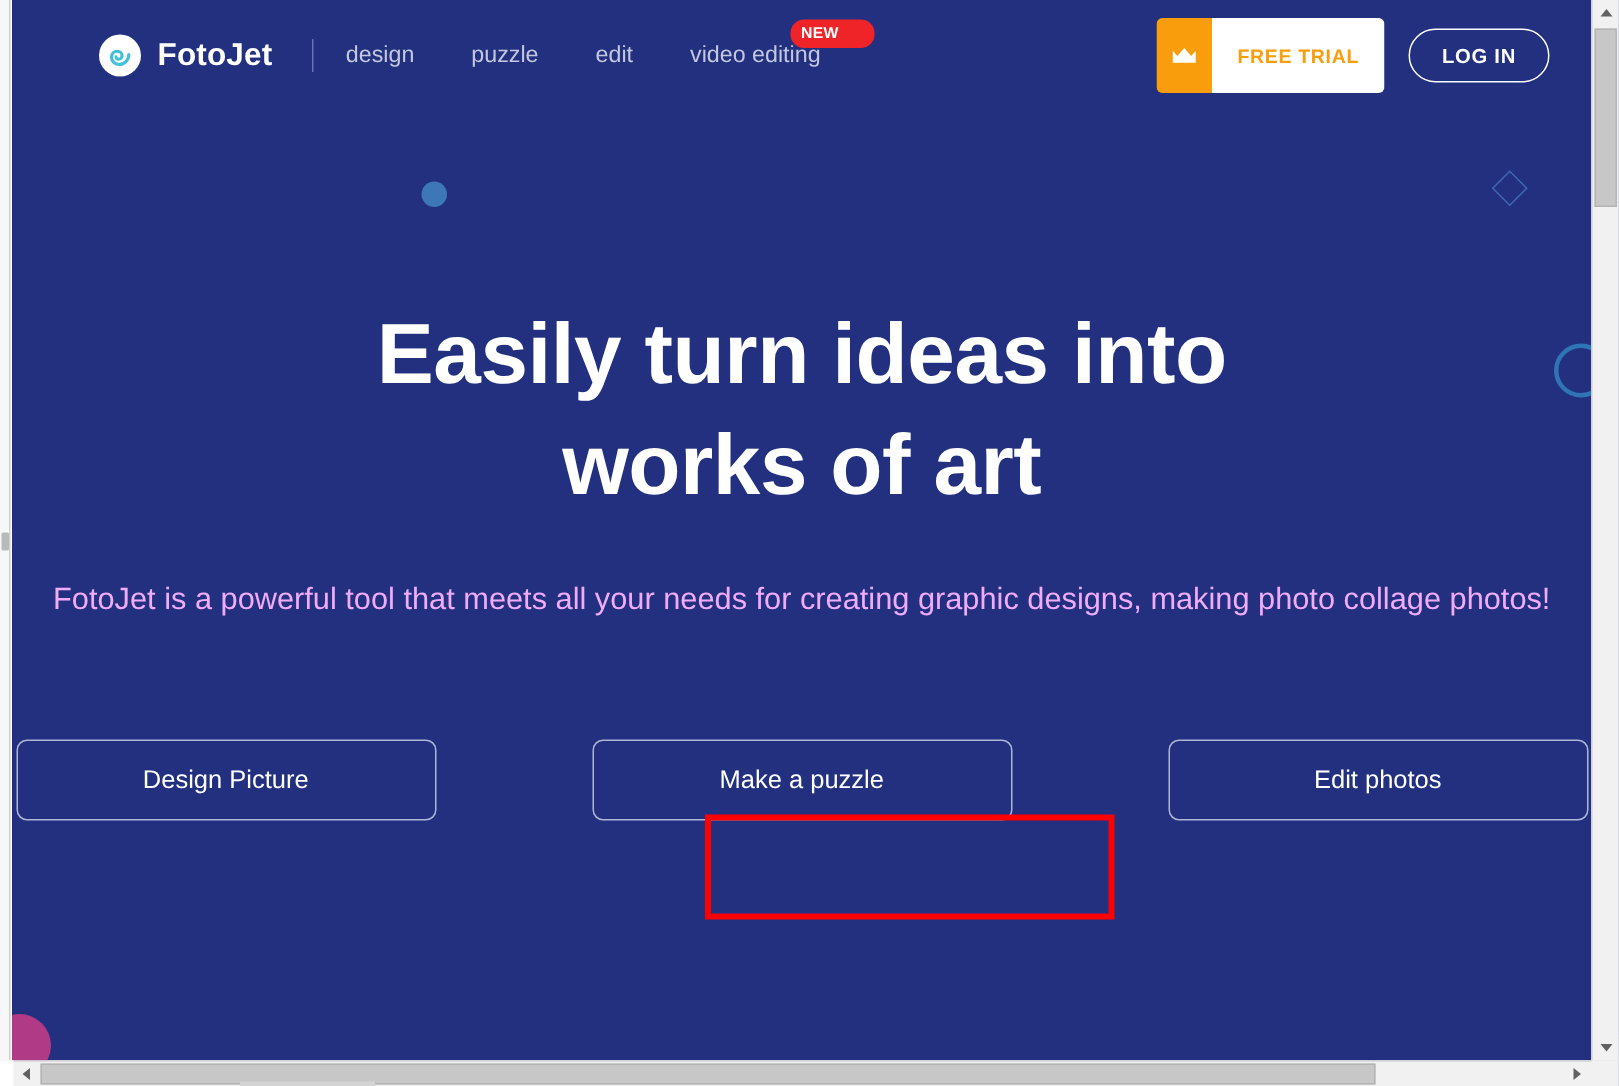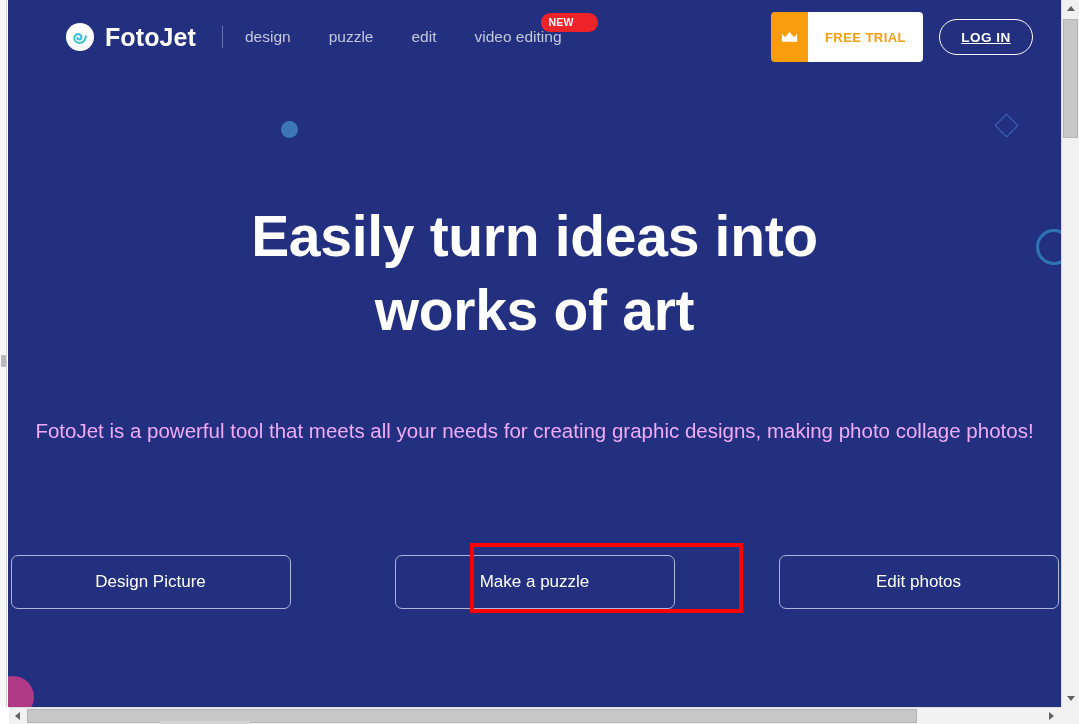--- a/index.html
+++ b/index.html
@@ -68,21 +68,21 @@
     border-radius: 50%;
     background: #ffffff;
     display: flex;
     align-items: center;
     justify-content: center;
     flex: none;
   }
   .brand-mark svg { display: block; }
   .brand-name {
     color: #ffffff;
-    font-size: 25px;
+    font-size: 21px;
     font-weight: bold;
     letter-spacing: .1px;
     white-space: nowrap;
   }
 
   .header-divider {
     width: 1px;
     height: 22px;
     background: #6873ad;
     margin: 0 22px 0 26px;
@@ -156,21 +156,20 @@
     font-size: 13.5px;
     font-weight: bold;
     letter-spacing: .5px;
     display: flex;
     align-items: center;
     justify-content: center;
     padding: 0 20px;
     background: transparent;
     cursor: pointer;
     white-space: nowrap;
-    text-decoration: underline;
   }
 
   
   .deco { position: absolute; pointer-events: none; }
   #deco-dot {
     left: 273px; top: 121px;
     width: 17px; height: 17px;
     border-radius: 50%;
     background: #3d77b8;
   }
@@ -195,21 +194,20 @@
 
   
   #hero {
     position: absolute;
     left: 0; top: 0;
     width: 100%;
     height: 707px;
     display: flex;
     flex-direction: column;
     align-items: center;
-    gap: 31px;
   }
   #hero-title {
     margin-top: 200px;
     width: 640px;
     text-align: center;
     color: #ffffff;
     font-size: 57px;
     line-height: 1.29;
     font-weight: bold;
     letter-spacing: -.3px;

